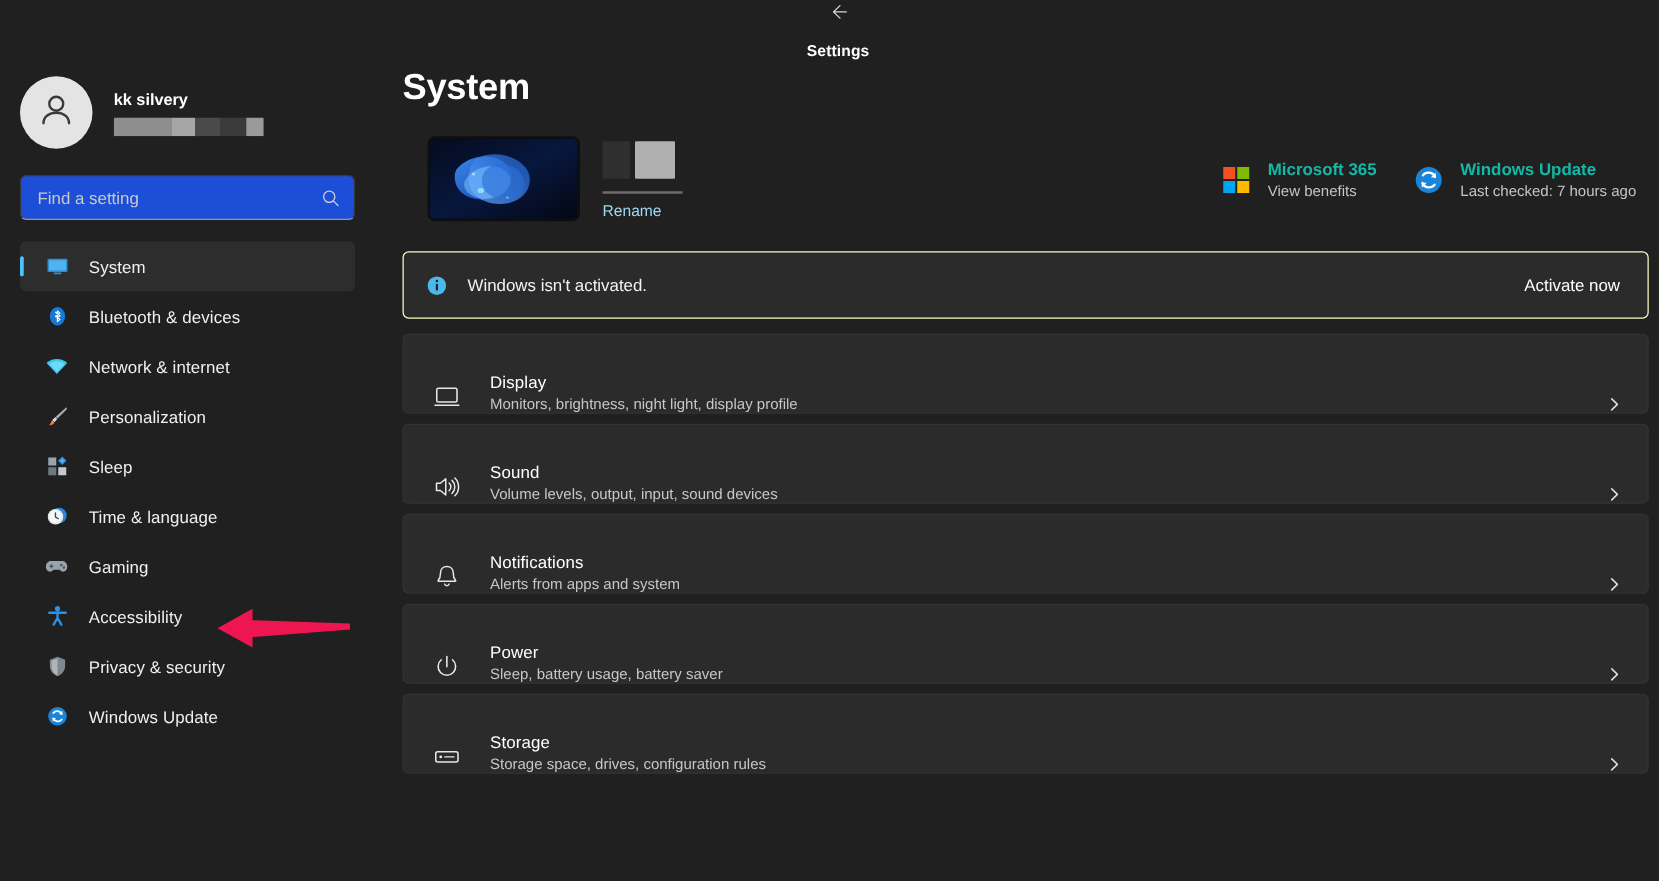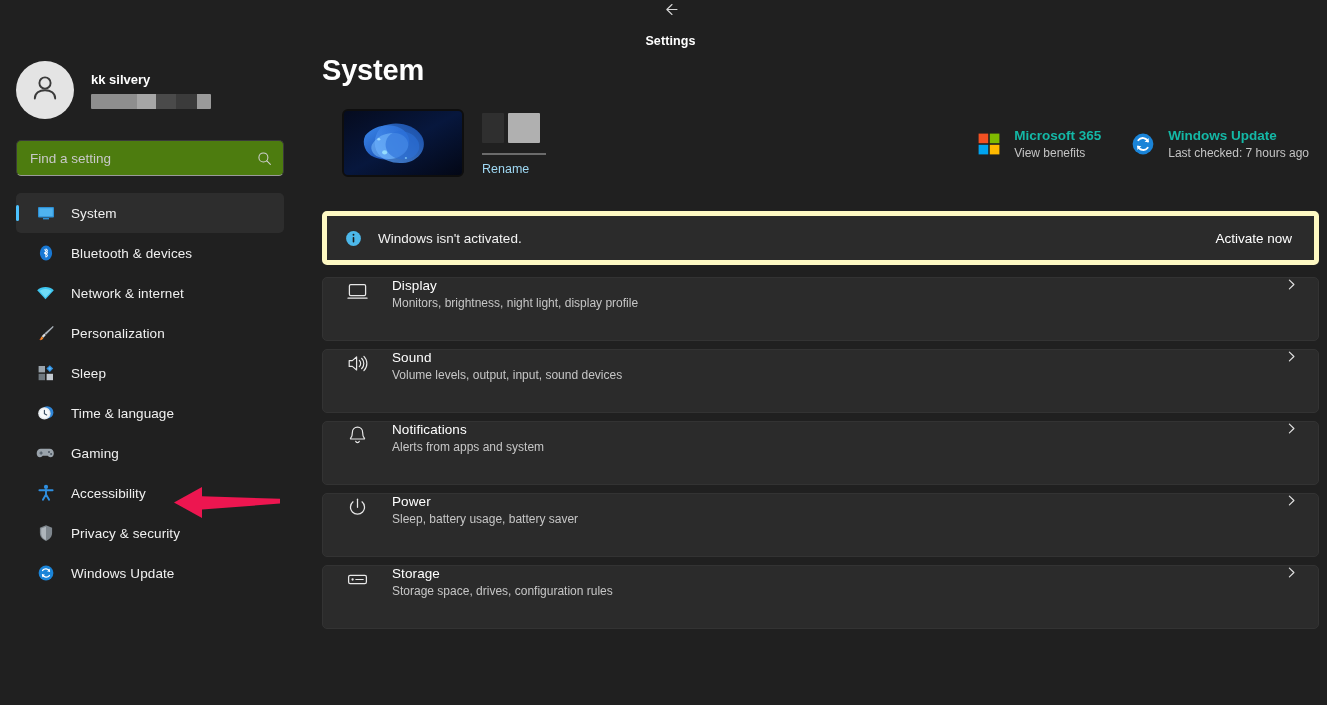--- a/index.html
+++ b/index.html
@@ -78,21 +78,21 @@
   .redact-bar i { display: block; height: 100%; }
   .rs1 { width: 38%; background: #8e8e8e; }
   .rs2 { width: 16%; background: #a6a6a6; }
   .rs3 { width: 17%; background: #4a4a4a; }
   .rs4 { width: 17%; background: #3b3b3b; }
   .rs5 { width: 12%; background: #9a9a9a; }
 
   .search-wrap {
     margin-top: 14px;
     height: 36px;
-    background: #4d7c0f;
+    background: #1d4ed8;
     border: 1px solid #3a3a3a;
     border-bottom: 1.5px solid #9a9a9a;
     border-radius: 5px;
     display: flex;
     align-items: center;
     padding: 0 11px 0 13px;
     cursor: text;
   }
   .search-input {
     flex: 1;
@@ -217,24 +217,24 @@
     gap: 13px;
     cursor: pointer;
   }
   .cc-icon { width: 24px; height: 24px; flex: 0 0 24px; display: flex; align-items: center; justify-content: center; }
   .cc-text { display: flex; flex-direction: column; gap: 3px; }
   .cc-title { font-size: 13.5px; font-weight: 700; color: #14b8a6; }
   .cc-sub { font-size: 12px; color: #c4c4c4; }
 
   
   .banner {
-    margin-top: 32px;
+    margin-top: 22px;
     height: 54px;
     background: #2b2b2b;
-    border: 5px solid #fef9c3;
+    border: 1px solid #fef9c3;
     border-radius: 5px;
     display: flex;
     align-items: center;
     padding: 0 22px 0 18px;
     cursor: pointer;
   }
   .banner-icon { width: 17px; height: 17px; flex: 0 0 17px; display: flex; }
   .banner-text {
     margin-left: 16px;
     font-size: 13.5px;
@@ -248,21 +248,21 @@
   }
 
   
   .rows { margin-top: 12px; display: flex; flex-direction: column; gap: 8px; }
   .row {
     height: 64px;
     background: #2b2b2b;
     border: 1px solid #333333;
     border-radius: 5px;
     display: flex;
-    align-items: flex-start;
+    align-items: flex-end;
     padding: 0 20px 0 16px;
     cursor: pointer;
   }
   .row-icon {
     width: 26px; height: 26px;
     flex: 0 0 26px;
     display: flex; align-items: center; justify-content: center;
     color: #e8e8e8;
     margin-left: 5px;
   }

